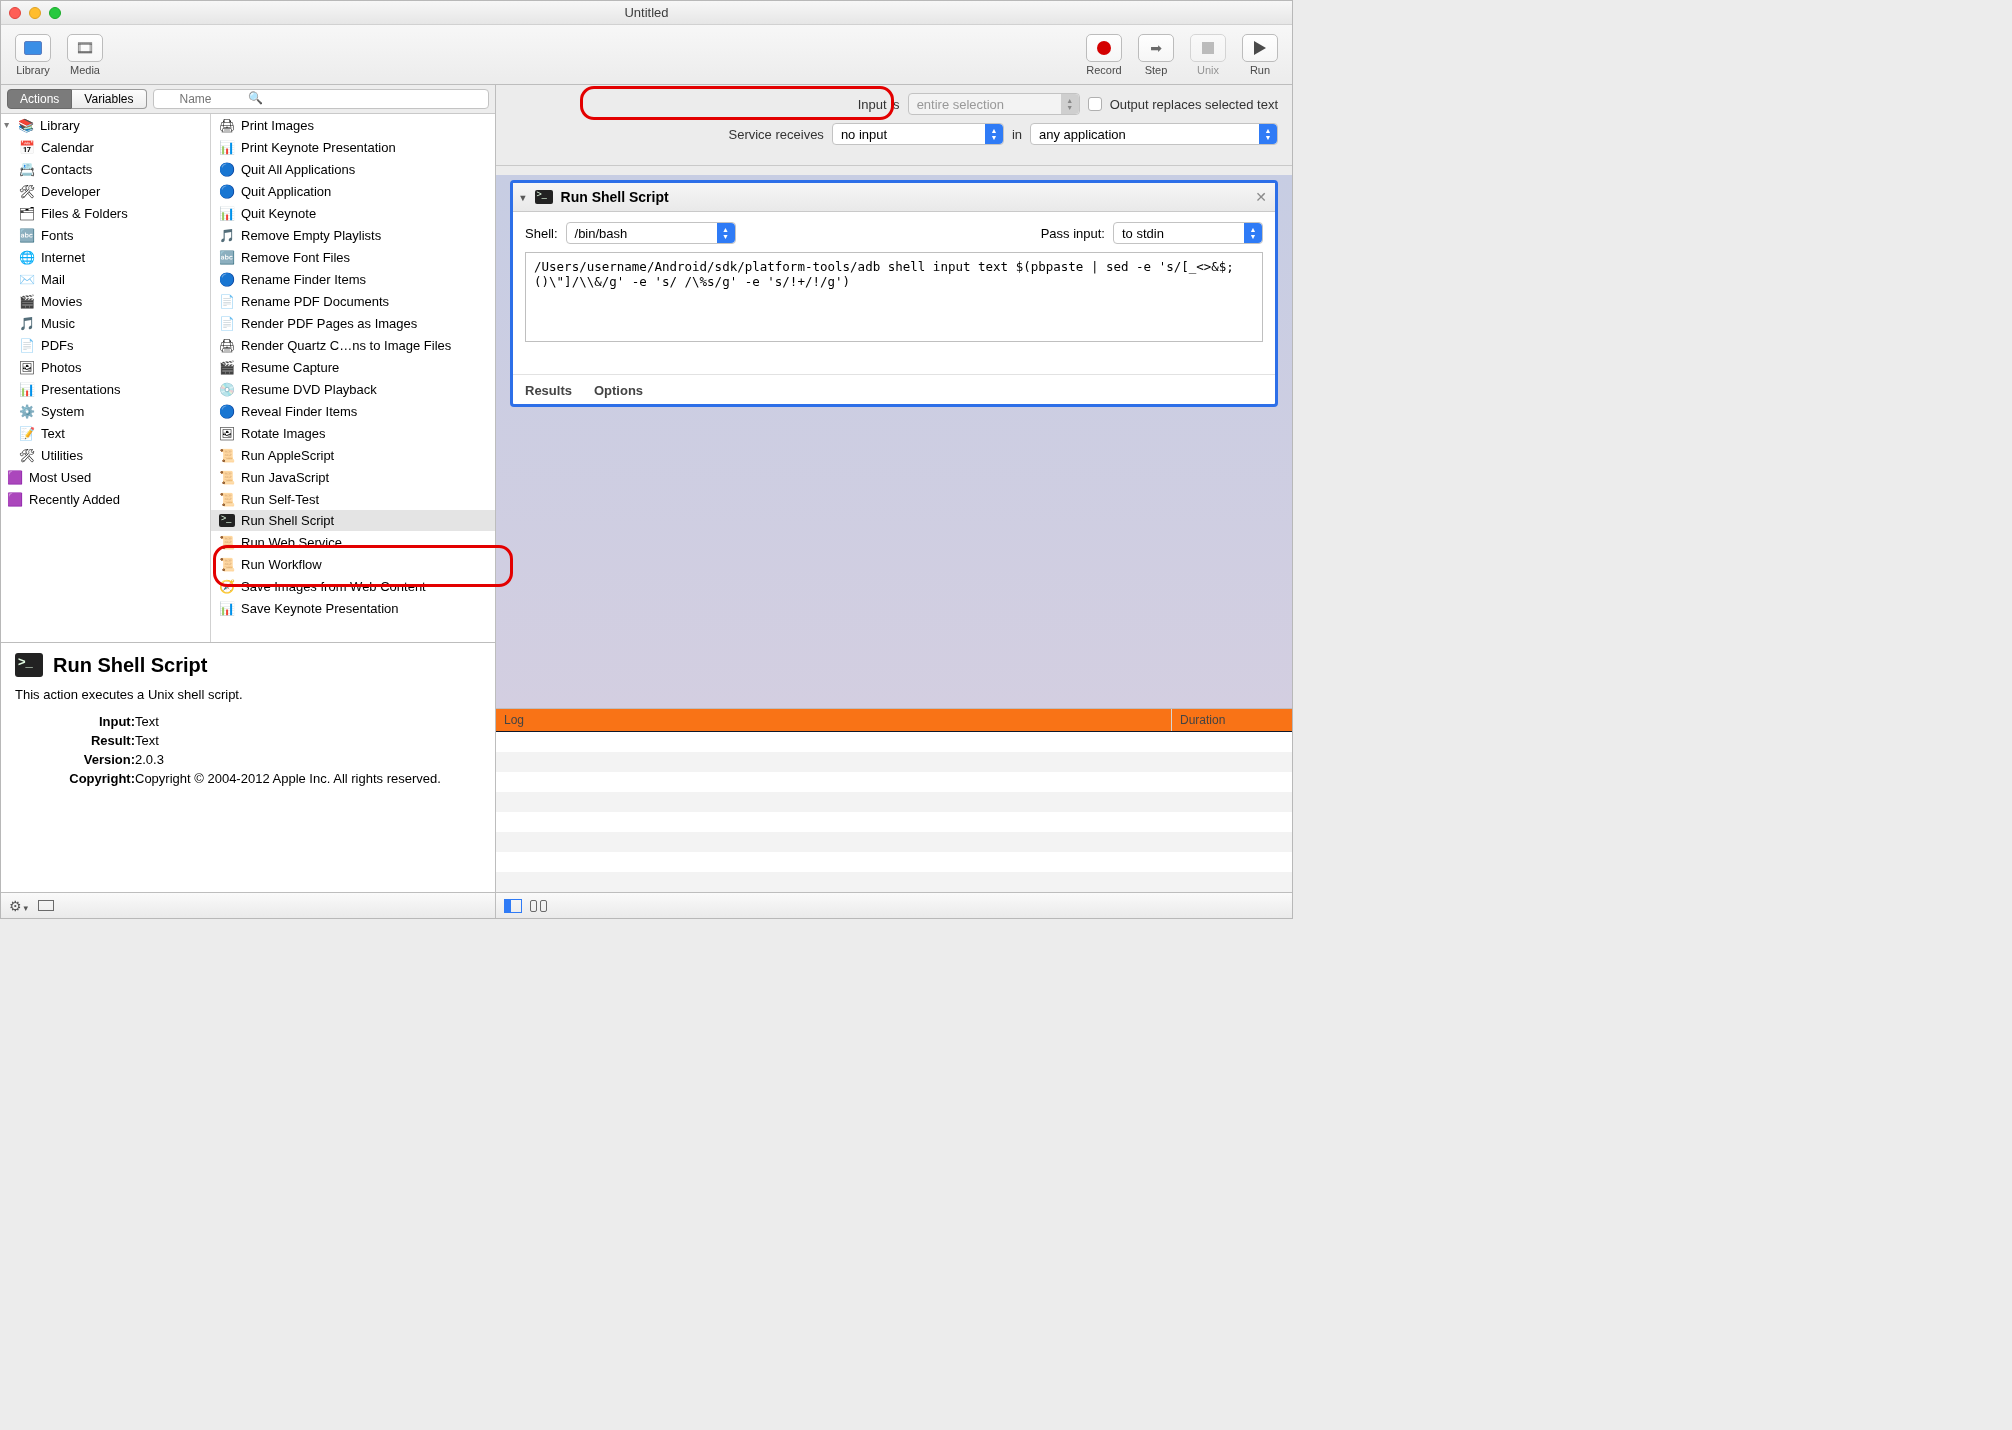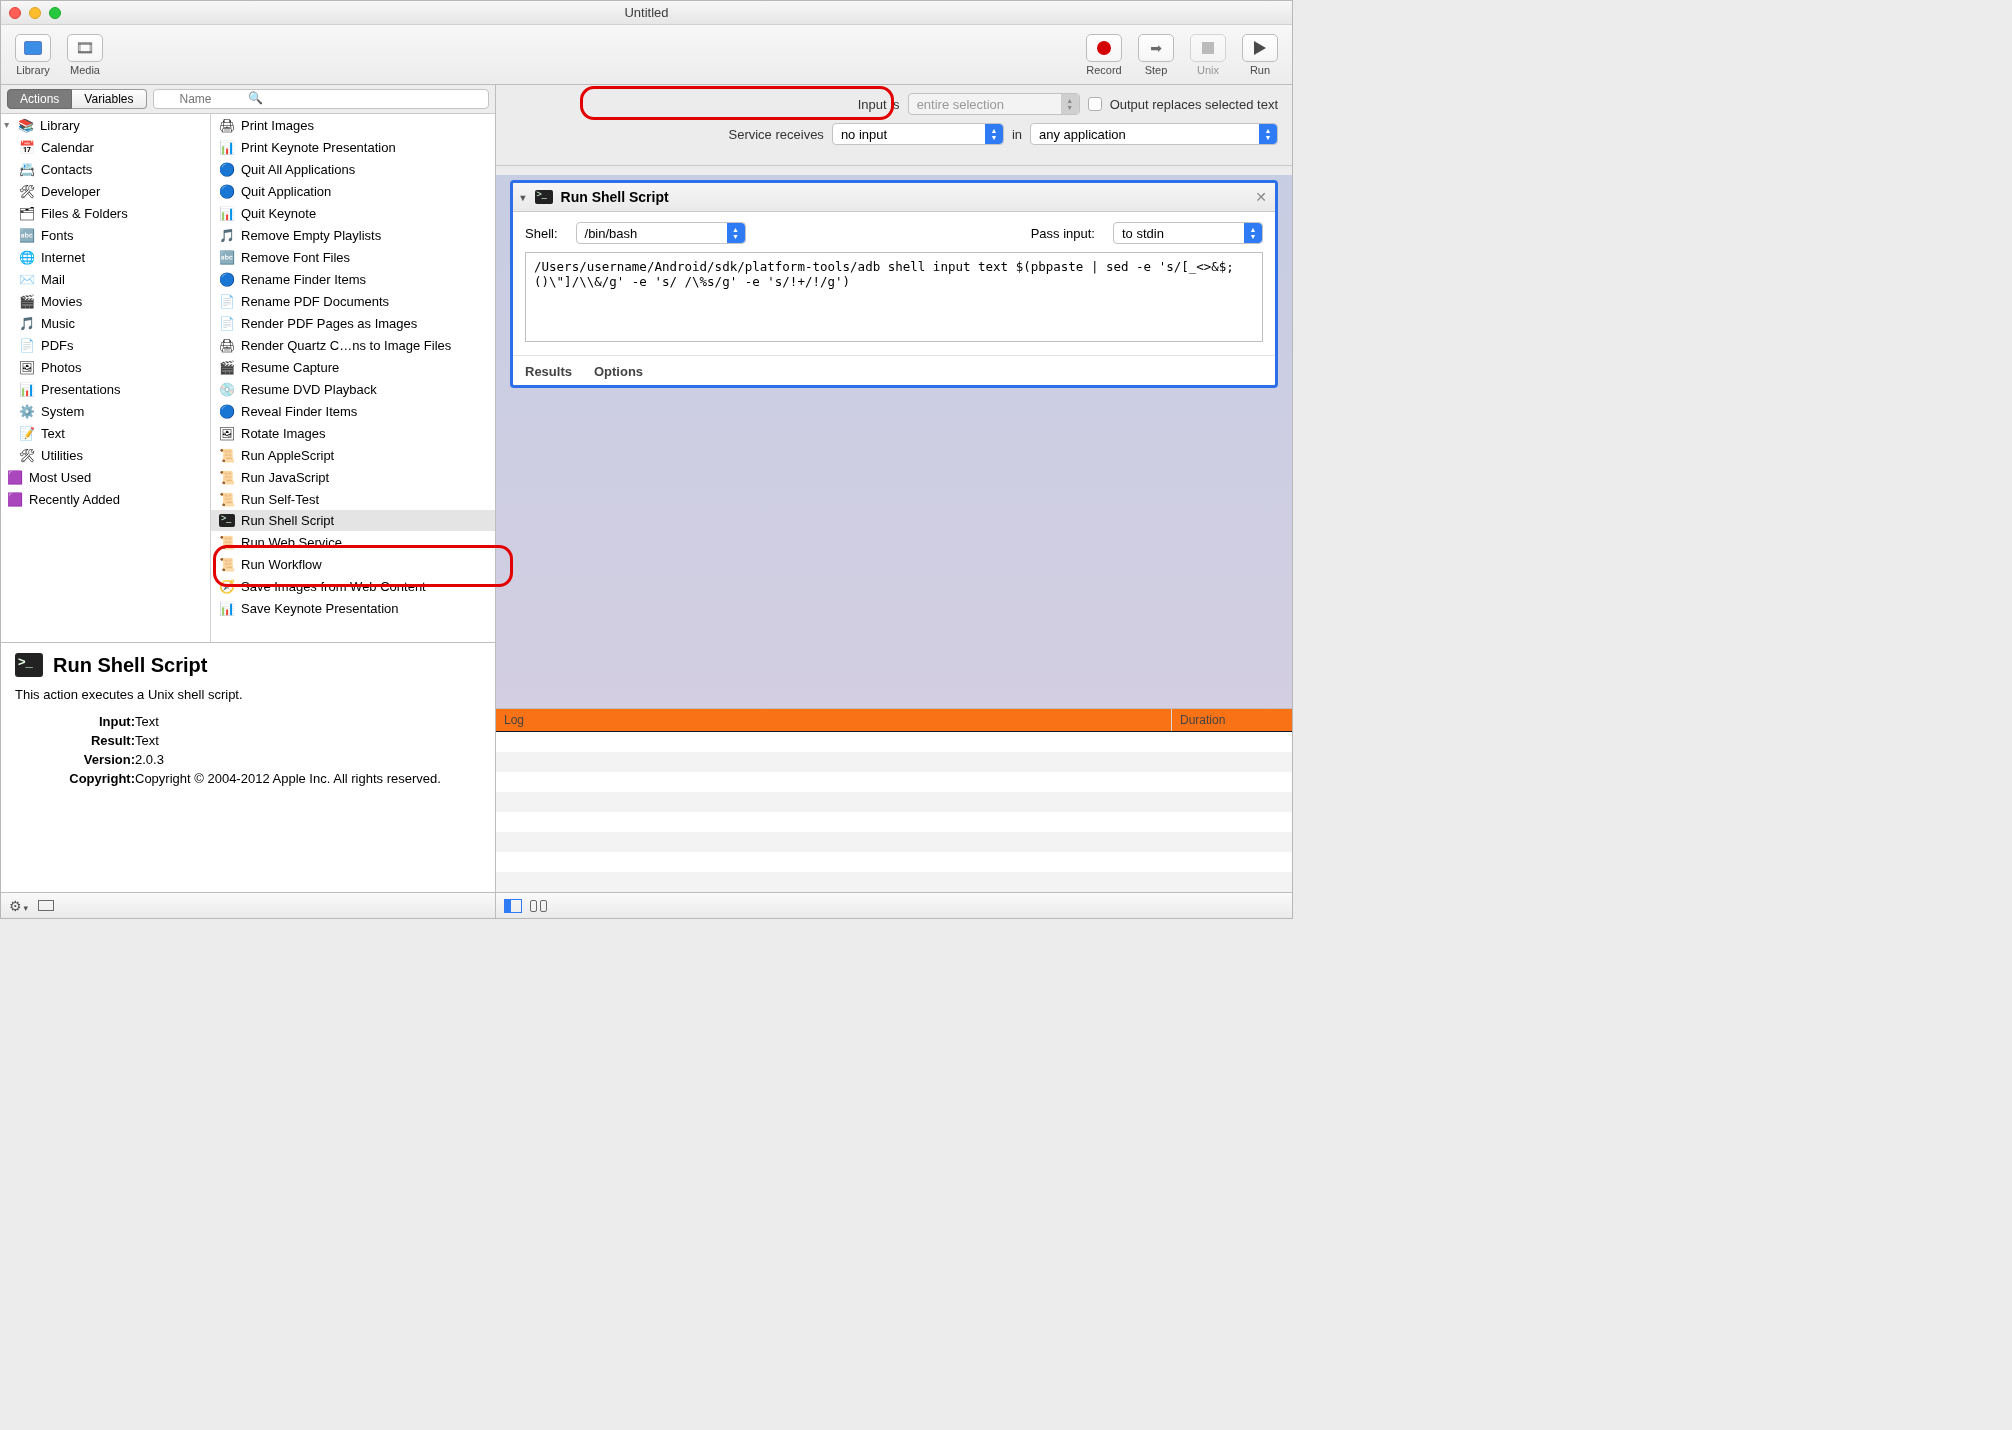--- a/index.html
+++ b/index.html
@@ -150,31 +150,31 @@
   border:3px solid #2d6fe8; border-radius:4px; background:#fff; min-width:600px;
 }
 .card-head {
   display:flex; align-items:center; gap:8px; padding:6px 8px;
   background:linear-gradient(#f6f6f6,#e9e9e9); border-bottom:1px solid #c9c9c9;
 }
 .card-head .tri::before { content:"▸"; transform:rotate(90deg); display:inline-block; color:#5a5a5a; font-size:11px; }
 .card-head .title { font-weight:700; font-size:14px; }
 .card-head .close { margin-left:auto; color:#8a8a8a; font-size:14px; cursor:default; }
 .card-body { padding:10px 12px; }
-.cb-row { display:flex; align-items:center; gap:18px; margin-bottom:8px; }
+.cb-row { display:flex; align-items:center; gap:8px; margin-bottom:8px; }
 .cb-row .spacer2 { flex:1; }
 .cb-row label { font-size:13px; }
 .script-ta {
   width:100%; height:90px; border:1px solid #bfbfbf; padding:6px 8px;
   font-family: Menlo, Monaco, monospace; font-size:12.5px; resize:none;
   white-space:pre-wrap;
 }
 .card-tabs {
   padding:8px 12px 6px 12px; border-top:1px solid #e2e2e2; display:flex; gap:22px;
-  font-size:13px; font-weight:600; color:#444;
+  font-size:13px; font-weight:600; color:#444;margin-top:19px;
 }
 .logpane {
   height:210px; background:#fff; display:flex; flex-direction:column;
 }
 .log-head { display:flex; border-top:1px solid #bdbdbd; border-bottom:1px solid #0f172a; background:#f97316; }
 .log-head span { padding:4px 8px; font-size:12px; color:#444; }
 .log-head span:first-child { flex:1; border-right:1px solid #d5d5d5; }
 .log-head span:last-child { width:120px; }
 .log-rows { flex:1; }
 .log-rows .lr { height:20px; }

